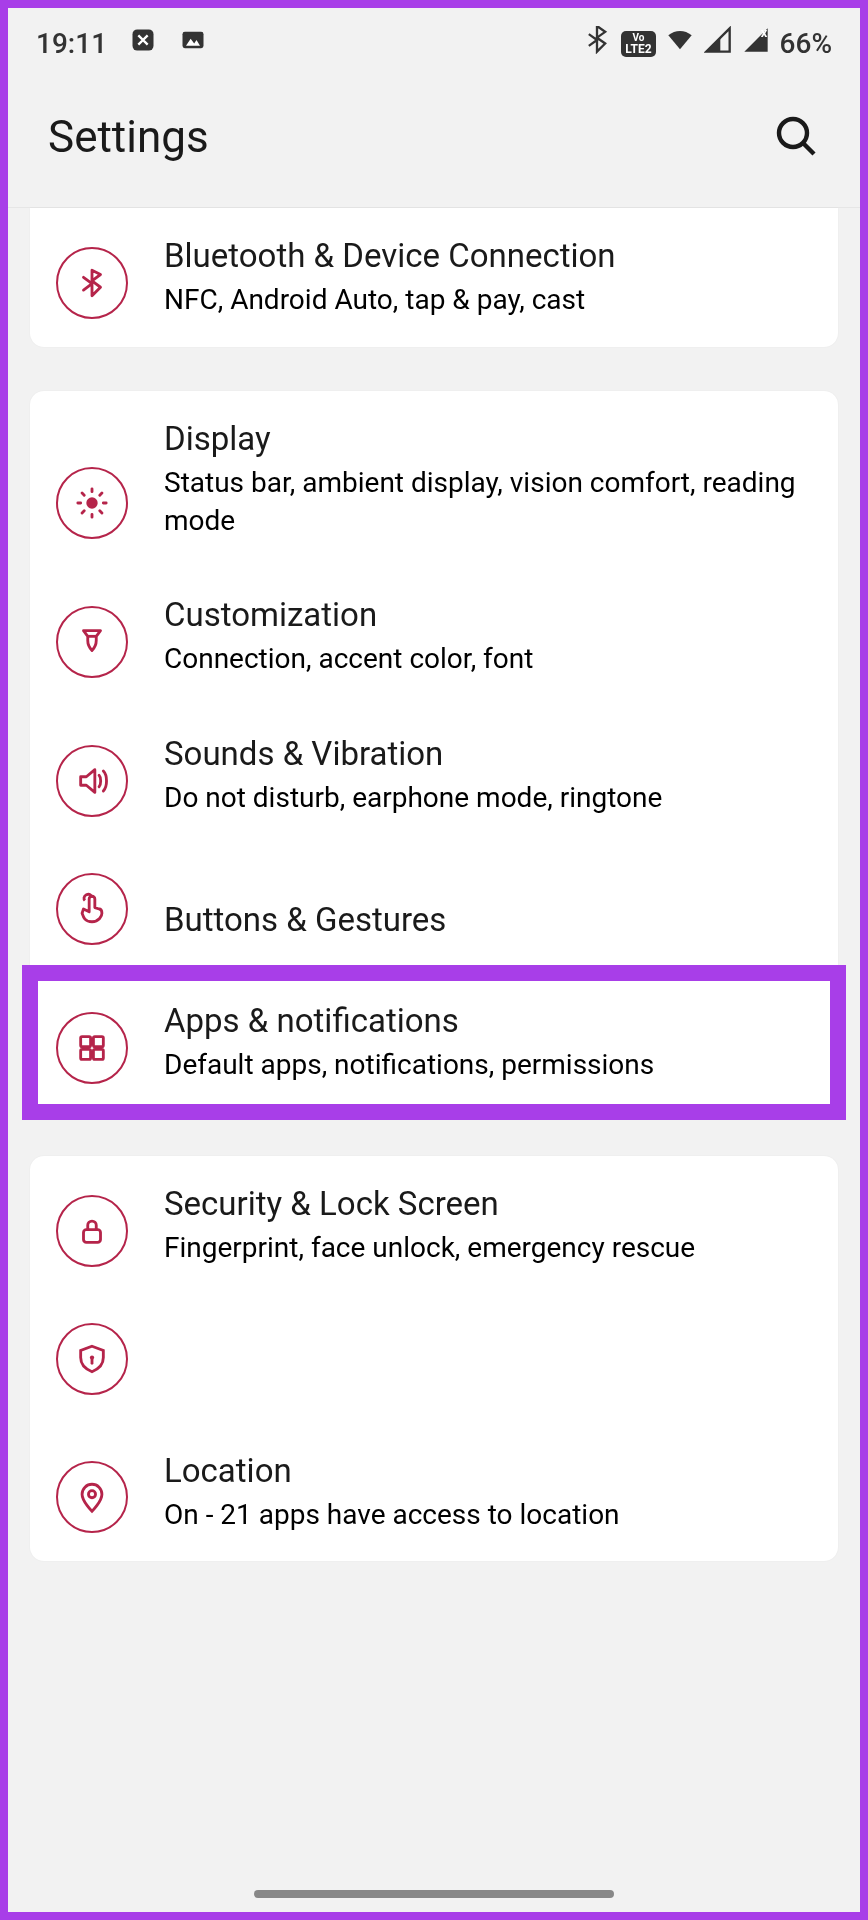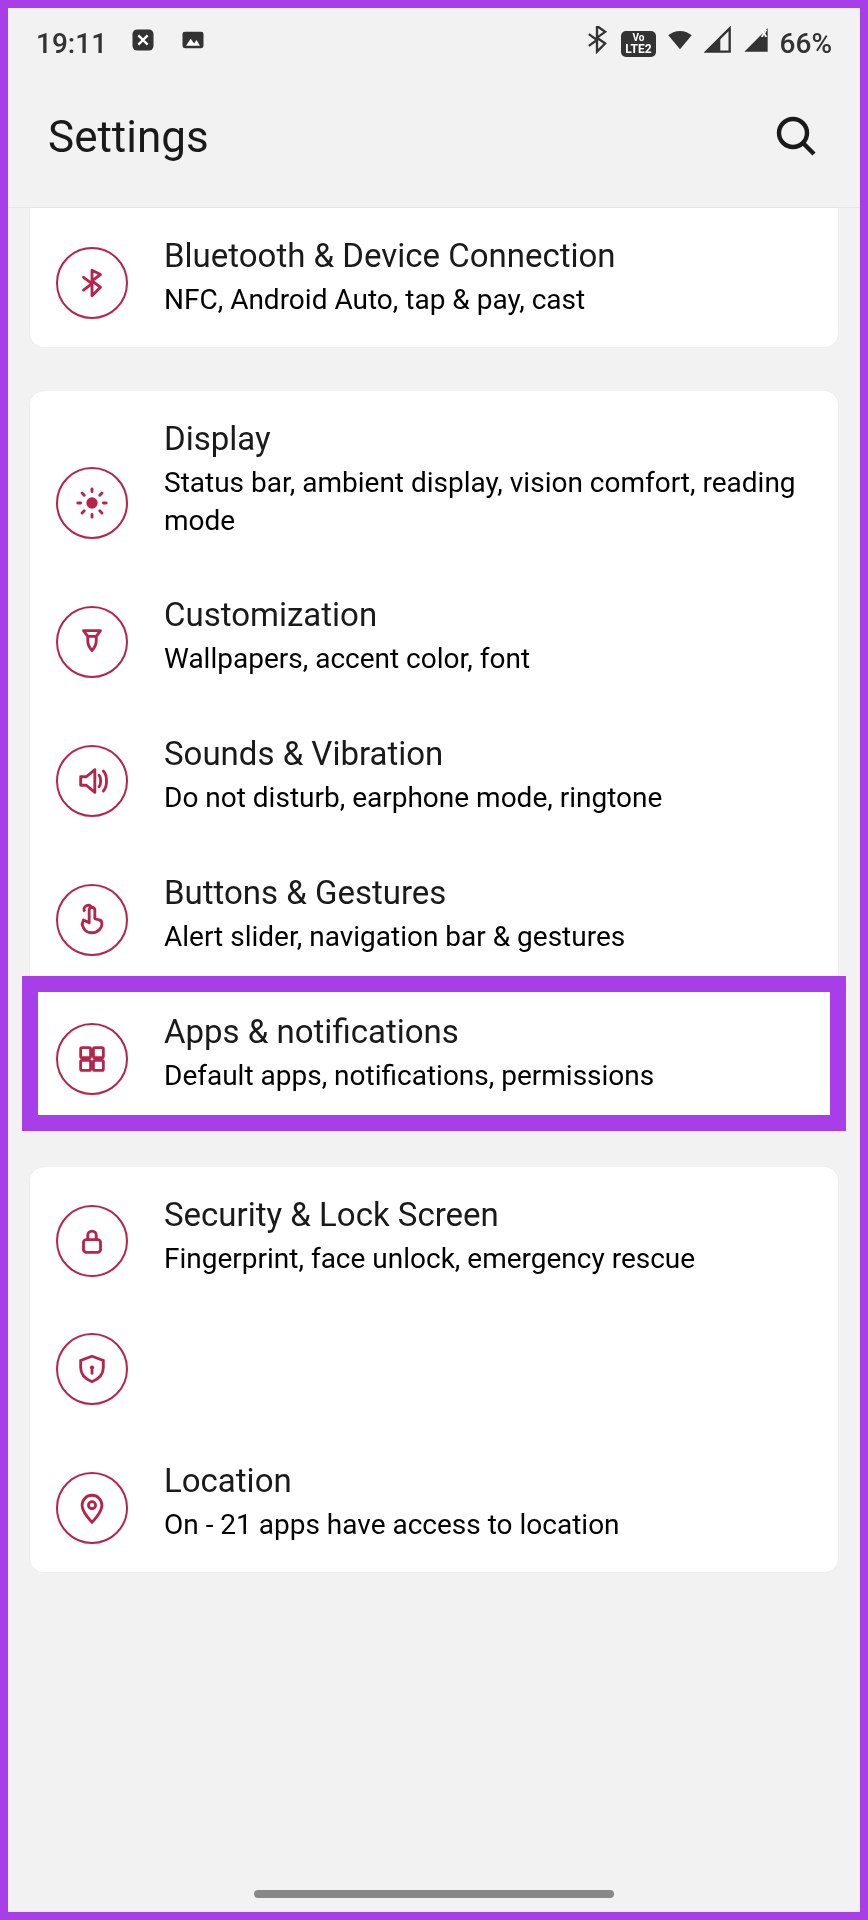--- a/index.html
+++ b/index.html
@@ -166,21 +166,21 @@
     </div>
     <div class="item">
       <div class="icon-circle">
         <svg viewBox="0 0 24 24">
             <path d="M6 4l3 4v3c0 3 2 6 3 7 1-1 3-4 3-7V8l3-4H6z" stroke-linejoin="round"></path>
             <path d="M9 8h6"></path>
           </svg>
       </div>
       <div class="item-text">
         <div class="item-title">Customization</div>
-        <div class="item-sub">Wallpapers, accent color, font</div>
+        <div class="item-sub">Connection, accent color, font</div>
       </div>
     </div>
     <div class="item">
       <div class="icon-circle">
         <svg viewBox="0 0 24 24">
             <path d="M4 9v6h4l6 5V4L8 9H4z" stroke-linejoin="round"></path>
             <path d="M17 8c1.5 1.5 1.5 6.5 0 8M20 5c3 3 3 11 0 14" stroke-linecap="round"></path>
           </svg>
       </div>
       <div class="item-text">
@@ -190,21 +190,20 @@
     </div>
     <div class="item">
       <div class="icon-circle">
         <svg viewBox="0 0 24 24">
             <path d="M10 11V5a2 2 0 014 0v6l3 1c1 0 2 1 2 3 0 2-2 6-7 6s-6-3-7-6l1-3 4 2z" stroke-linejoin="round"></path>
             <path d="M7 6c-1-1-1-3 1-4s4 0 4 2"></path>
           </svg>
       </div>
       <div class="item-text">
         <div class="item-title">Buttons &amp; Gestures</div>
-        <div class="item-sub">Alert slider, navigation bar &amp; gestures</div>
       </div>
     </div>
     <div class="item highlighted">
       <div class="icon-circle">
         <svg viewBox="0 0 24 24">
             <rect x="4" y="4" width="7" height="7" rx="1"></rect>
             <rect x="13" y="4" width="7" height="7" rx="1"></rect>
             <rect x="4" y="13" width="7" height="7" rx="1"></rect>
             <rect x="13" y="13" width="7" height="7" rx="1"></rect>
           </svg>

